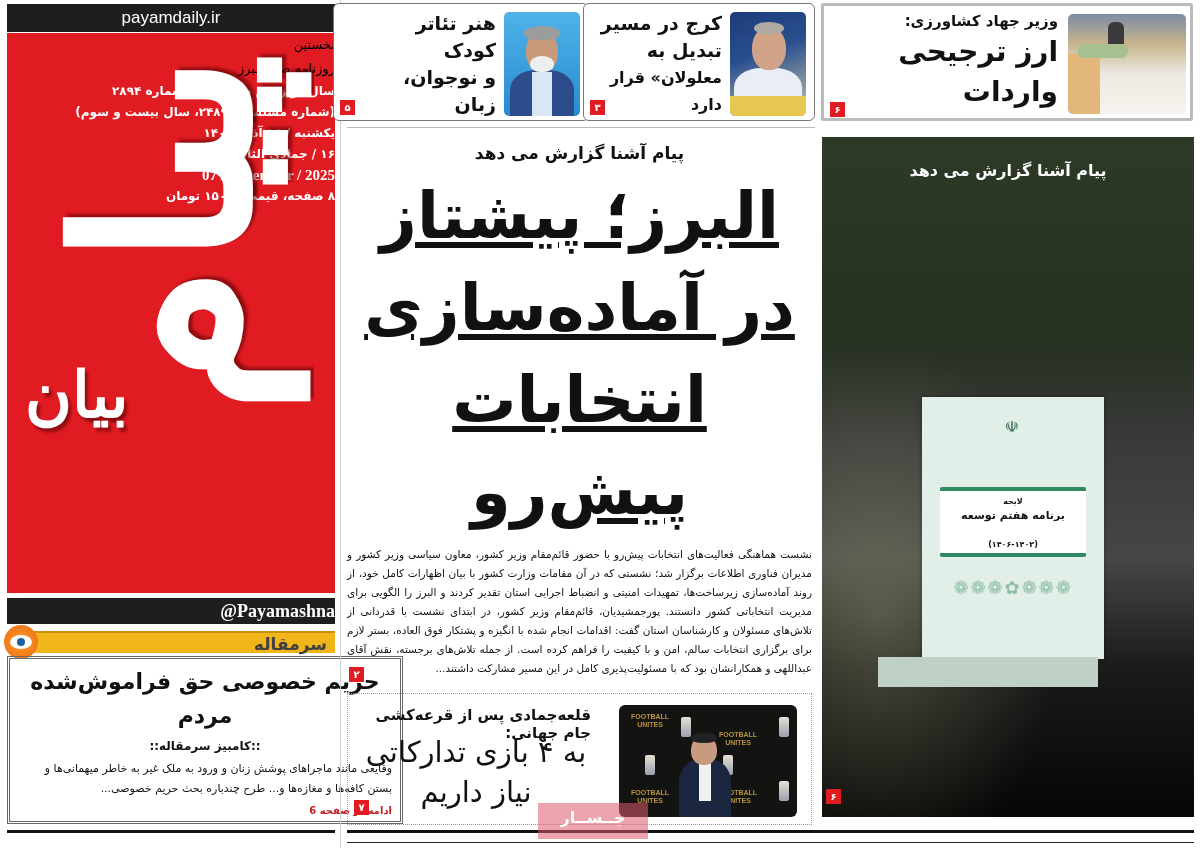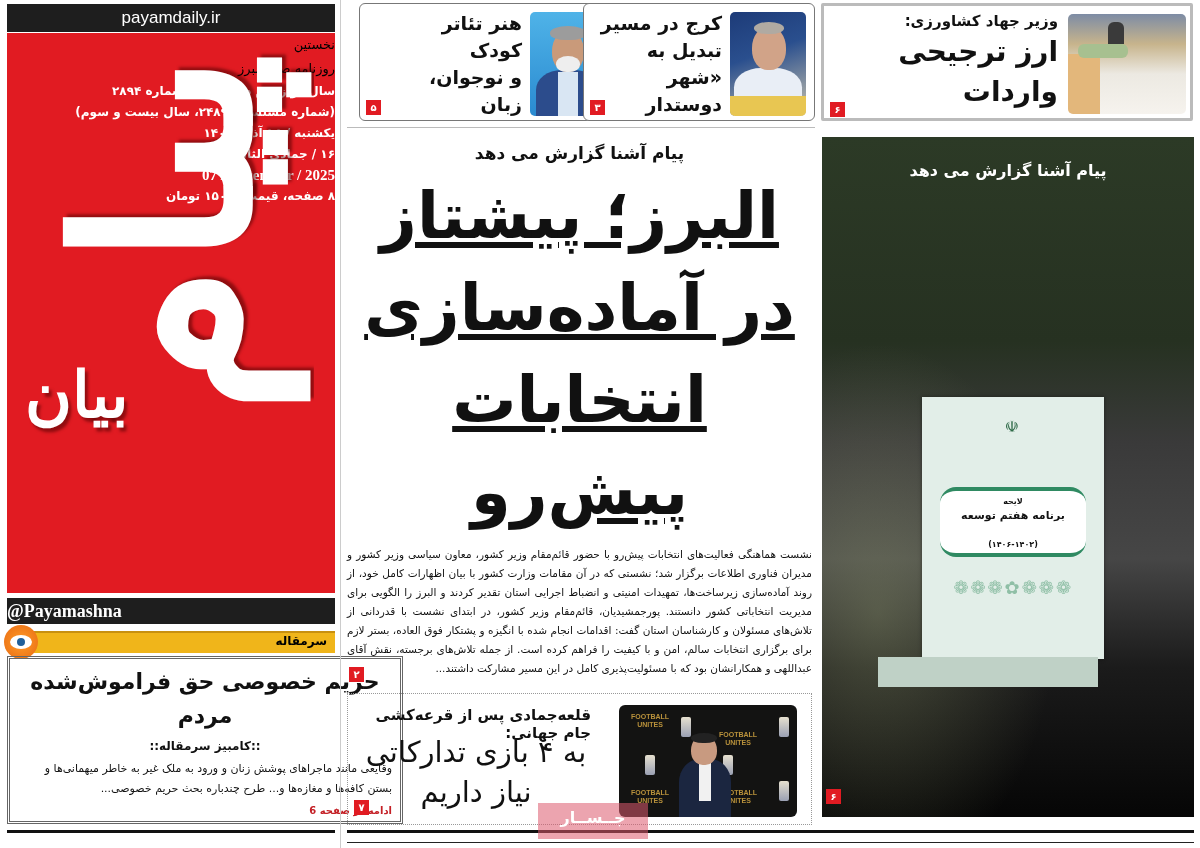--- a/index.html
+++ b/index.html
@@ -13,43 +13,43 @@
     color: #fff; font-family: "Liberation Sans", sans-serif; font-size: 17px; text-align: center; line-height: 28px; }
   #masthead { left: 7px; top: 33px; width: 328px; height: 560px; background: #e11b22; overflow: hidden; }
   .logo-glyph { position: absolute; color: #fff; font-family: "DejaVu Serif", serif; font-weight: bold;
     text-shadow: 3px 4px 3px rgba(80,0,0,0.55); line-height: 1; }
   #logo-payam { right: 50px; top: 20px; font-size: 240px; writing-mode: vertical-rl; transform: rotate(180deg); }
   #logo-ashna { left: 18px; top: 330px; font-size: 64px; }
   #tagline { right: 18px; top: 170px; color: #000000; font-size: 13px; line-height: 24px; text-align: right; margin-left: 18px; }
   #issue-info { right: 10px; top: 428px; color: #fff; font-size: 12px; line-height: 21px; text-align: right; font-weight: bold; }
   #issue-info .en { font-family: "Liberation Serif", serif; font-size: 15px; }
   #social-bar { left: 7px; top: 598px; width: 328px; height: 26px; background: #1e1e1e; color: #fff;
-    font-family: "Liberation Serif", serif; font-weight: bold; font-size: 18px; text-align: left; line-height: 26px; }
+    font-family: "Liberation Serif", serif; font-weight: bold; font-size: 18px; text-align: right; line-height: 26px; }
 
   #editorial-head { left: 22px; top: 631px; width: 313px; height: 22px; background: #f0b51a;
     border-top: 2px solid #c89010; }
-  #editorial-head span { position: absolute; right: 8px; top: 1px; font-size: 12px; font-weight: bold; color: #000000; }
+  #editorial-head span { position: absolute; right: 8px; top: 1px; font-size: 17px; font-weight: bold; color: #404040; }
   #eye-icon { left: 4px; top: 625px; width: 34px; height: 34px; border-radius: 50%;
     background: radial-gradient(circle, #ff9c2a 0%, #e86a12 100%); }
   #eye-icon .white { position: absolute; left: 6px; top: 10px; width: 22px; height: 14px; background: #fff; border-radius: 50%; }
   #eye-icon .pupil { position: absolute; left: 13px; top: 13px; width: 8px; height: 8px; border-radius: 50%; background: #1f5f9a; }
   #editorial-box { left: 7px; top: 656px; width: 396px; height: 168px; border: 3px double #666; }
   #editorial-title { position: absolute; right: 0; left: 0; top: 6px; font-size: 22px; font-weight: bold; text-align: center; line-height: 34px; }
   #editorial-author { position: absolute; right: 0; left: 0; top: 80px; font-size: 12px; font-weight: bold; text-align: center; }
   #editorial-body { position: absolute; right: 8px; left: 8px; top: 100px; font-size: 11px; text-align: right; line-height: 20px; }
   #editorial-more { position: absolute; right: 8px; top: 146px; font-size: 10px; color: #c42026; font-weight: bold; }
 
   
   .teaser { top: 3px; height: 118px; border: 1.5px solid #777; border-radius: 6px; background: #fff; overflow: hidden; }
   .teaser .photo { position: absolute; top: 8px; border-radius: 5px; overflow: hidden; }
   .teaser .txt { position: absolute; top: 6px; font-weight: bold; text-align: right; line-height: 27px; font-size: 19px; }
   .page-badge { position: absolute; width: 15px; height: 15px; background: #e11b22; color: #fff; font-size: 10px;
     font-weight: bold; text-align: center; line-height: 15px; }
 
-  #teaser-art { left: 359px; width: 256px; }
+  #teaser-art { left: 333px; width: 256px; }
   #teaser-art .photo { right: 8px; width: 76px; height: 104px; background: linear-gradient(180deg,#4fb3e8 0%,#2a8ad0 100%); }
   #teaser-karaj { left: 583px; width: 232px; }
   #teaser-karaj .photo { right: 8px; width: 76px; height: 104px; background: linear-gradient(160deg,#1d3b78 0%,#2a4f8e 40%,#c9c3ae 100%); }
   #teaser-rice { left: 821px; width: 372px; border-radius: 2px; border-width: 3px; border-color: #bbb; }
   #teaser-rice .photo { right: 4px; width: 118px; height: 100px; background: linear-gradient(180deg,#7d8ca5 0%,#c7b48c 30%,#ece9e2 60%,#f6f3ee 100%); }
 
   
   .head { position: absolute; border-radius: 50% 50% 45% 45%; }
   .body { position: absolute; border-radius: 40% 40% 0 0; }
 
@@ -73,21 +73,21 @@
 
   
   #feature { left: 822px; top: 137px; width: 372px; height: 680px; background: #0c0d0b; overflow: hidden; }
   #feature-bg { position: absolute; inset: 0; background:
       radial-gradient(ellipse at 15% 70%, rgba(160,170,120,0.35) 0%, transparent 40%),
       linear-gradient(180deg, #2c3a26 0%, #263121 30%, #3a3a3a 45%, #464646 62%, #1b1b1b 78%, #060606 100%); }
   #feature-kicker { position: absolute; left: 0; right: 0; top: 24px; text-align: center; color: #fff; font-size: 16px; font-weight: bold; }
   #feature-title { position: absolute; left: 0; right: 0; top: 58px; text-align: center; color: #fff; font-size: 24px; font-weight: bold; line-height: 34px; }
   #book { position: absolute; left: 100px; top: 260px; width: 182px; height: 262px; background: #e2eee8; box-shadow: 0 0 4px rgba(0,0,0,0.4); }
   #book-plate { position: absolute; left: 18px; right: 18px; top: 90px; height: 70px; background: #fff;
-    border-top: 4px solid #2f8a62; border-bottom: 4px solid #2f8a62; border-radius: 16px; text-align: center; }
+    border-top: 4px solid #2f8a62; border-bottom: 4px solid #2f8a62; border-radius: 2px; text-align: center; }
   #book-plate .l1 { font-size: 8px; font-weight: bold; margin-top: 6px; }
   #book-plate .l2 { font-size: 11px; font-weight: bold; margin-top: 3px; }
   #book-plate .l3 { font-size: 8px; font-weight: bold; margin-top: 18px; }
   #book-emblem { position: absolute; left: 80px; top: 20px; width: 20px; height: 24px; color: #2f6b48; font-size: 16px; text-align: center; }
   #book-ornament { position: absolute; left: 30px; right: 30px; top: 180px; height: 26px; color: #8fbfa6; font-size: 18px; text-align: center; letter-spacing: 2px; }
   #book-base { position: absolute; left: 56px; top: 520px; width: 220px; height: 30px; background: #bfd1c6; }
   #feature-badge { left: 4px; top: 652px; }
 
   
   .rule-thick { height: 3px; background: #111; }
@@ -155,21 +155,20 @@
 <div id="teaser-karaj" class="abs teaser rtl">
   <div class="photo">
     <div class="body" style="left:4px; top:56px; width:68px; height:48px; background:#e9eef6;"></div>
     <div class="head" style="left:22px; top:14px; width:34px; height:44px; background:#d1a388;"></div>
     <div class="head" style="left:24px; top:10px; width:30px; height:12px; background:#b0aaa2;"></div>
     <div style="position:absolute; left:0; top:84px; width:76px; height:20px; background:#e8c652;"></div>
   </div>
   <div class="txt" style="right:92px; width:130px;">
     <div>کرج در مسیر</div>
     <div>تبدیل به</div>
-    <div>«شهر دوستدار</div>
     <div style="font-size:16px;">معلولان» قرار دارد</div>
   </div>
   <div class="page-badge" style="left:6px; top:96px;">۳</div>
 </div>
 
 <div id="teaser-rice" class="abs teaser rtl">
   <div class="photo">
     <div style="position:absolute; left:0; top:40px; width:32px; height:60px; background:#e3b77b;"></div>
     <div style="position:absolute; left:10px; top:30px; width:50px; height:14px; background:#a7c090; border-radius:6px;"></div>
     <div style="position:absolute; left:40px; top:8px; width:16px; height:22px; background:#3a3a3a; border-radius:6px 6px 0 0;"></div>

